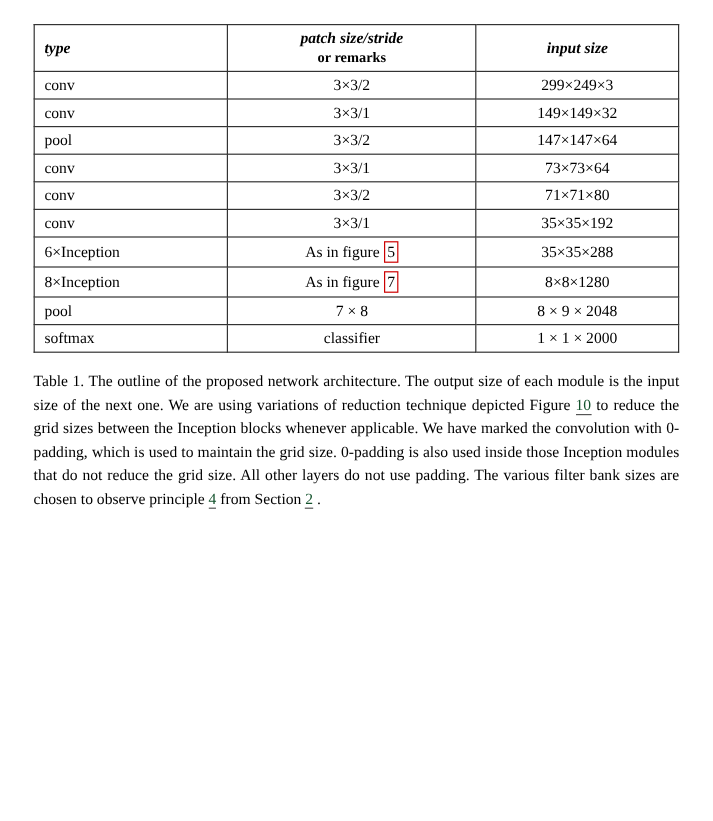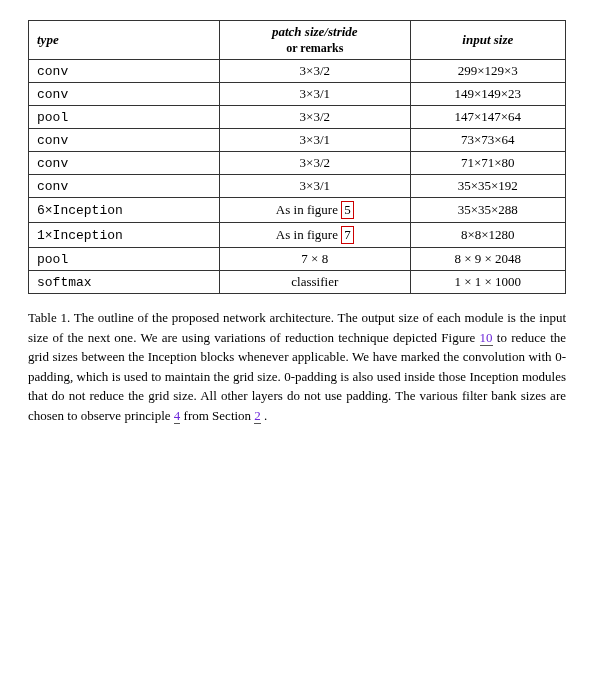--- a/index.html
+++ b/index.html
@@ -25,21 +25,20 @@
       border: 1px solid #333;
       padding: 3px 8px;
       text-align: center;
     }
     th {
       font-weight: bold;
       font-style: italic;
     }
     td:first-child {
       text-align: left;
-      font-family: Liberation Mono, monospace;
     }
     th:first-child {
       text-align: left;
       font-style: italic;
     }
     .header-sub {
       font-weight: bold;
       font-style: normal;
       font-size: 12px;
     }
@@ -52,21 +51,21 @@
     .caption {
       font-size: 13px;
       line-height: 1.5;
       margin-top: 10px;
       text-align: justify;
     }
     .caption-label {
       font-weight: normal;
     }
     .link-ref {
-      color: #6d28d9;
+      color: #14532d;
       text-decoration: none;
       border-bottom: 1px solid #555;
     }
   </style>
 </head>
 <body>
 
 <div class="table-container">
   <table>
     <thead>
@@ -76,26 +75,26 @@
           <strong>patch size/stride</strong><br>
           <span class="header-sub">or remarks</span>
         </th>
         <th><strong>input size</strong></th>
       </tr>
     </thead>
     <tbody id="table-body">
     <tr>
           <td>conv</td>
           <td>3×3/2</td>
-          <td>299×129×3</td>
+          <td>299×249×3</td>
         </tr>
         <tr>
           <td>conv</td>
           <td>3×3/1</td>
-          <td>149×149×23</td>
+          <td>149×149×32</td>
         </tr>
         <tr>
           <td>pool</td>
           <td>3×3/2</td>
           <td>147×147×64</td>
         </tr>
         <tr>
           <td>conv</td>
           <td>3×3/1</td>
           <td>73×73×64</td>
@@ -109,33 +108,33 @@
           <td>conv</td>
           <td>3×3/1</td>
           <td>35×35×192</td>
         </tr>
         <tr>
           <td>6×Inception</td>
           <td>As in figure <span class="highlight-box">5</span></td>
           <td>35×35×288</td>
         </tr>
         <tr>
-          <td>1×Inception</td>
+          <td>8×Inception</td>
           <td>As in figure <span class="highlight-box">7</span></td>
           <td>8×8×1280</td>
         </tr>
         <tr>
           <td>pool</td>
           <td>7 × 8</td>
           <td>8 × 9 × 2048</td>
         </tr>
         <tr>
           <td>softmax</td>
           <td>classifier</td>
-          <td>1 × 1 × 1000</td>
+          <td>1 × 1 × 2000</td>
         </tr>
       </tbody>
   </table>
 </div>
 
 <div class="caption">
   <span class="caption-label">Table 1.</span>
   <span> The outline of the proposed network architecture.  The output size of each module is the input size of the next one.  We are using variations of reduction technique depicted Figure </span>
   <a href="#" class="link-ref">10</a>
   <span> to reduce the grid sizes between the Inception blocks whenever applicable.  We have marked the convolution with 0-padding, which is used to maintain the grid size.  0-padding is also used inside those Inception modules that do not reduce the grid size.  All other layers do not use padding.  The various filter bank sizes are chosen to observe principle </span>

